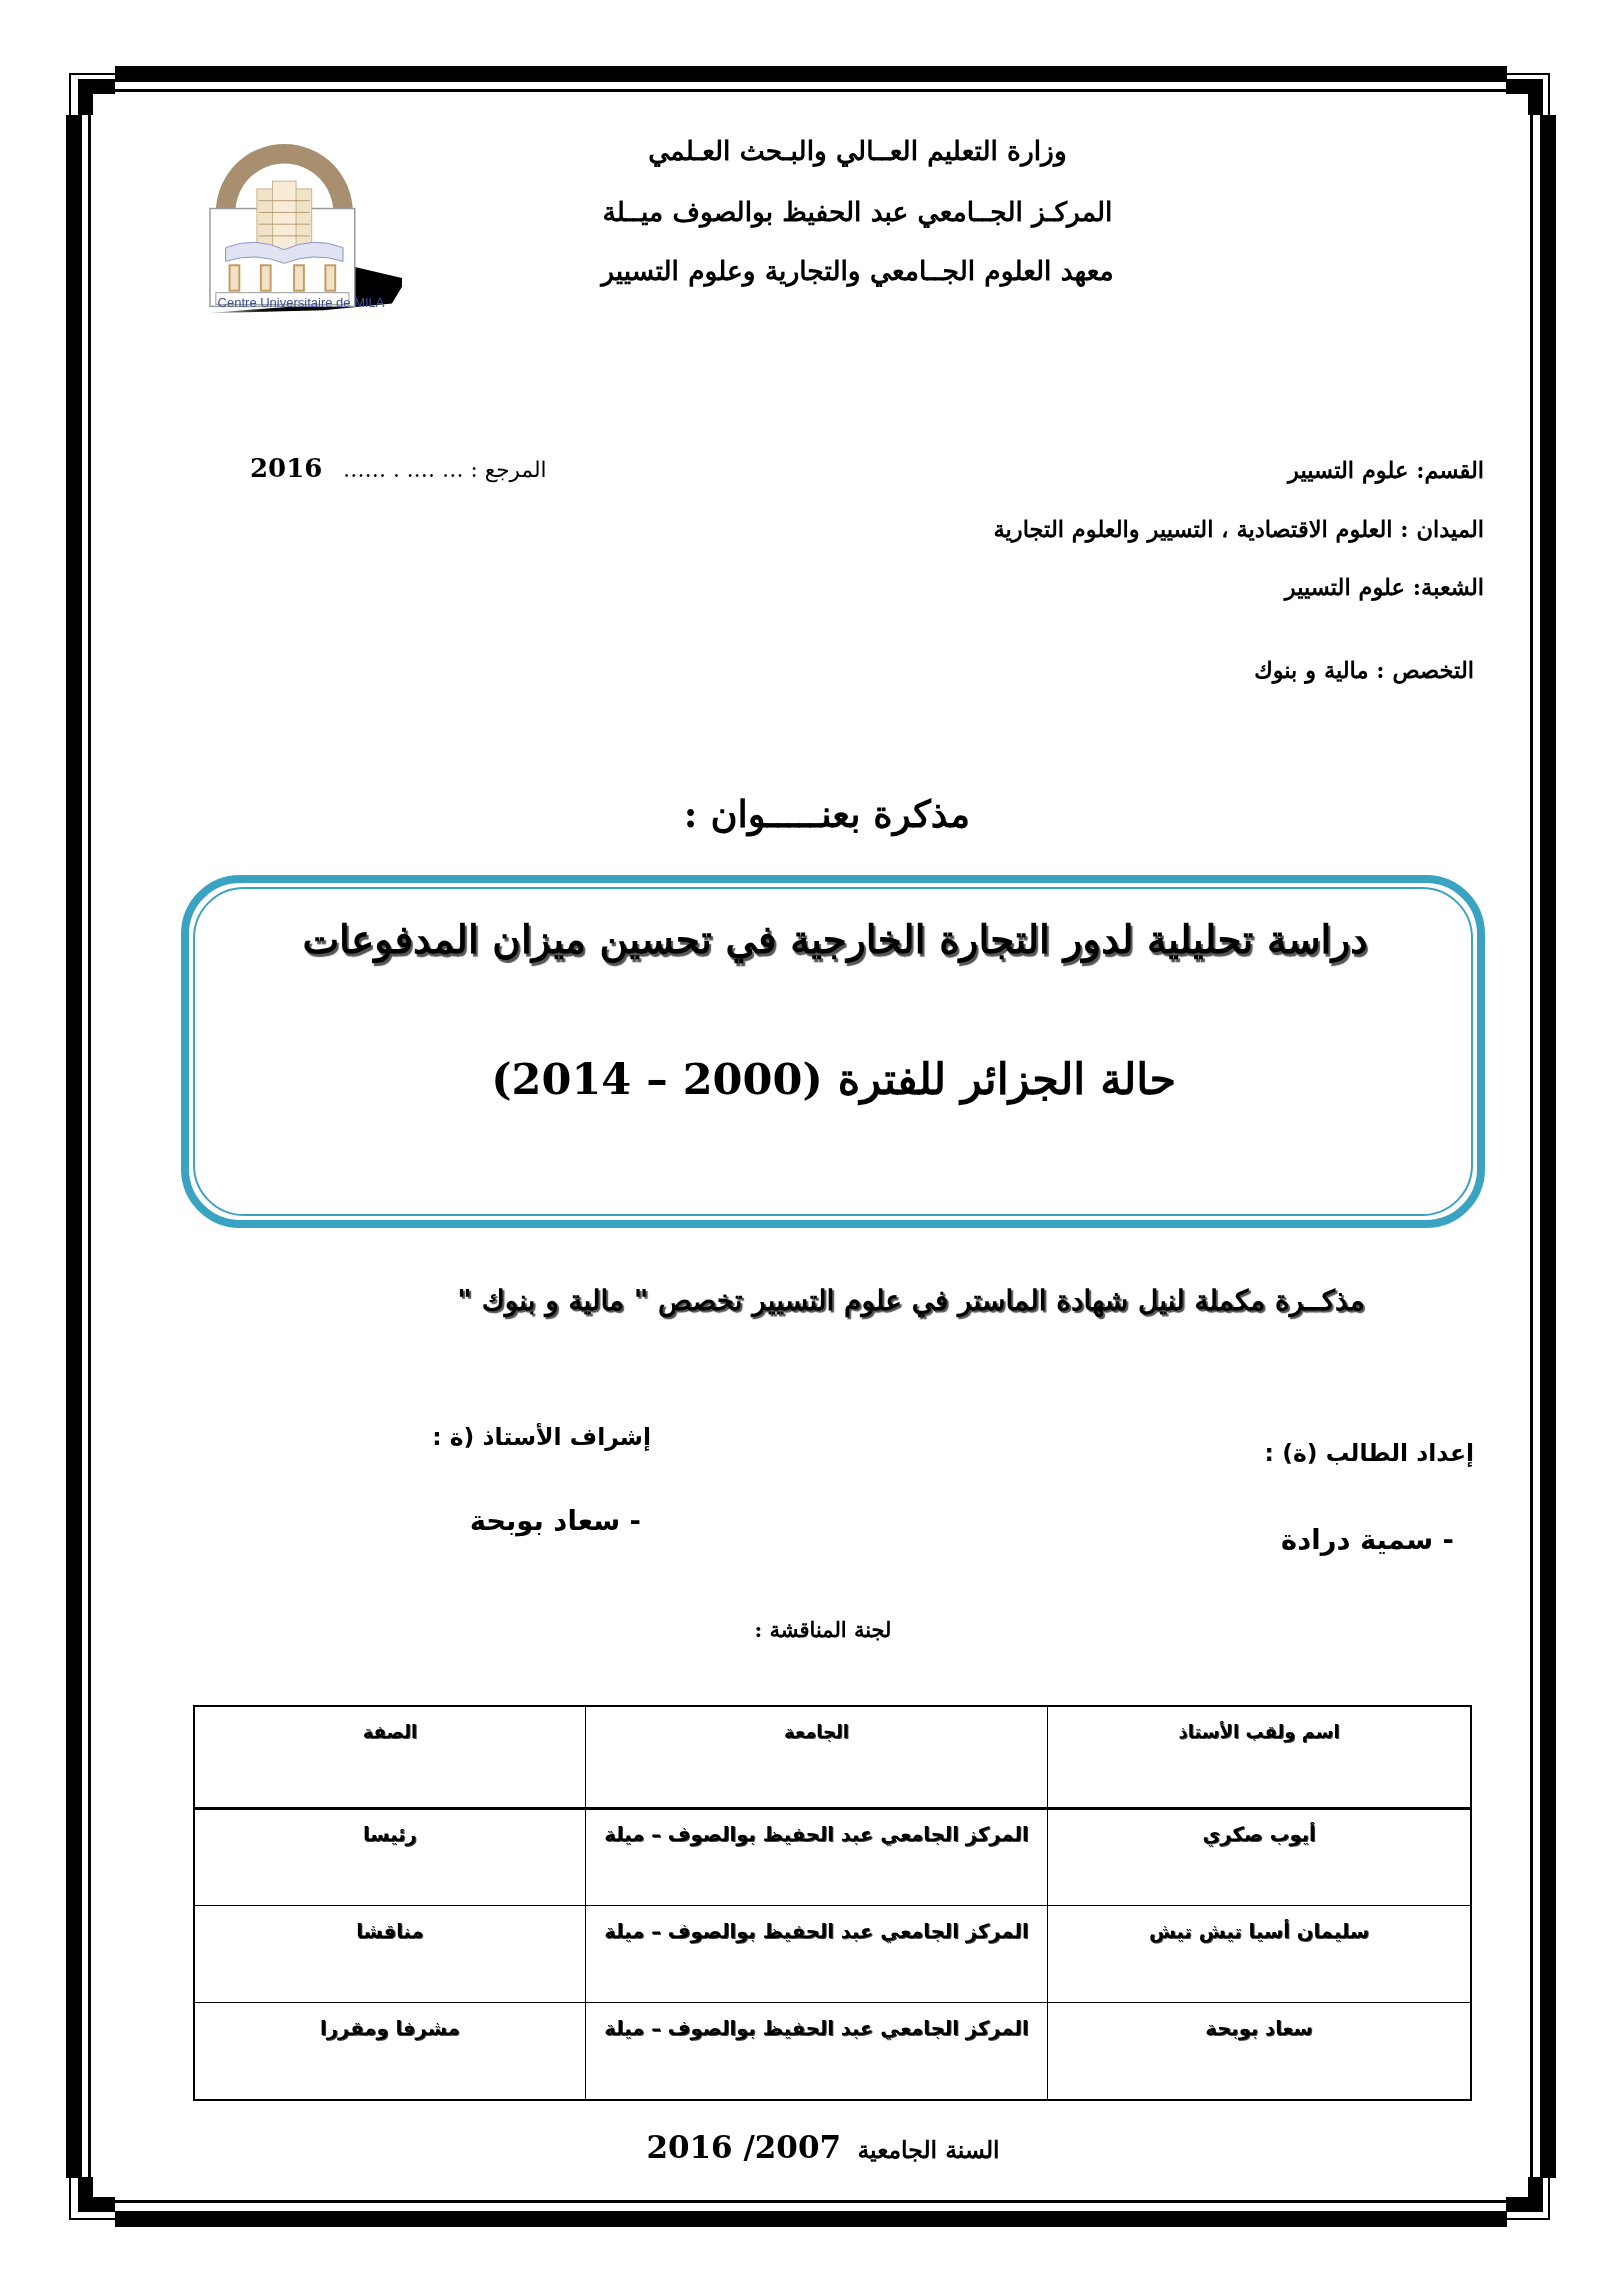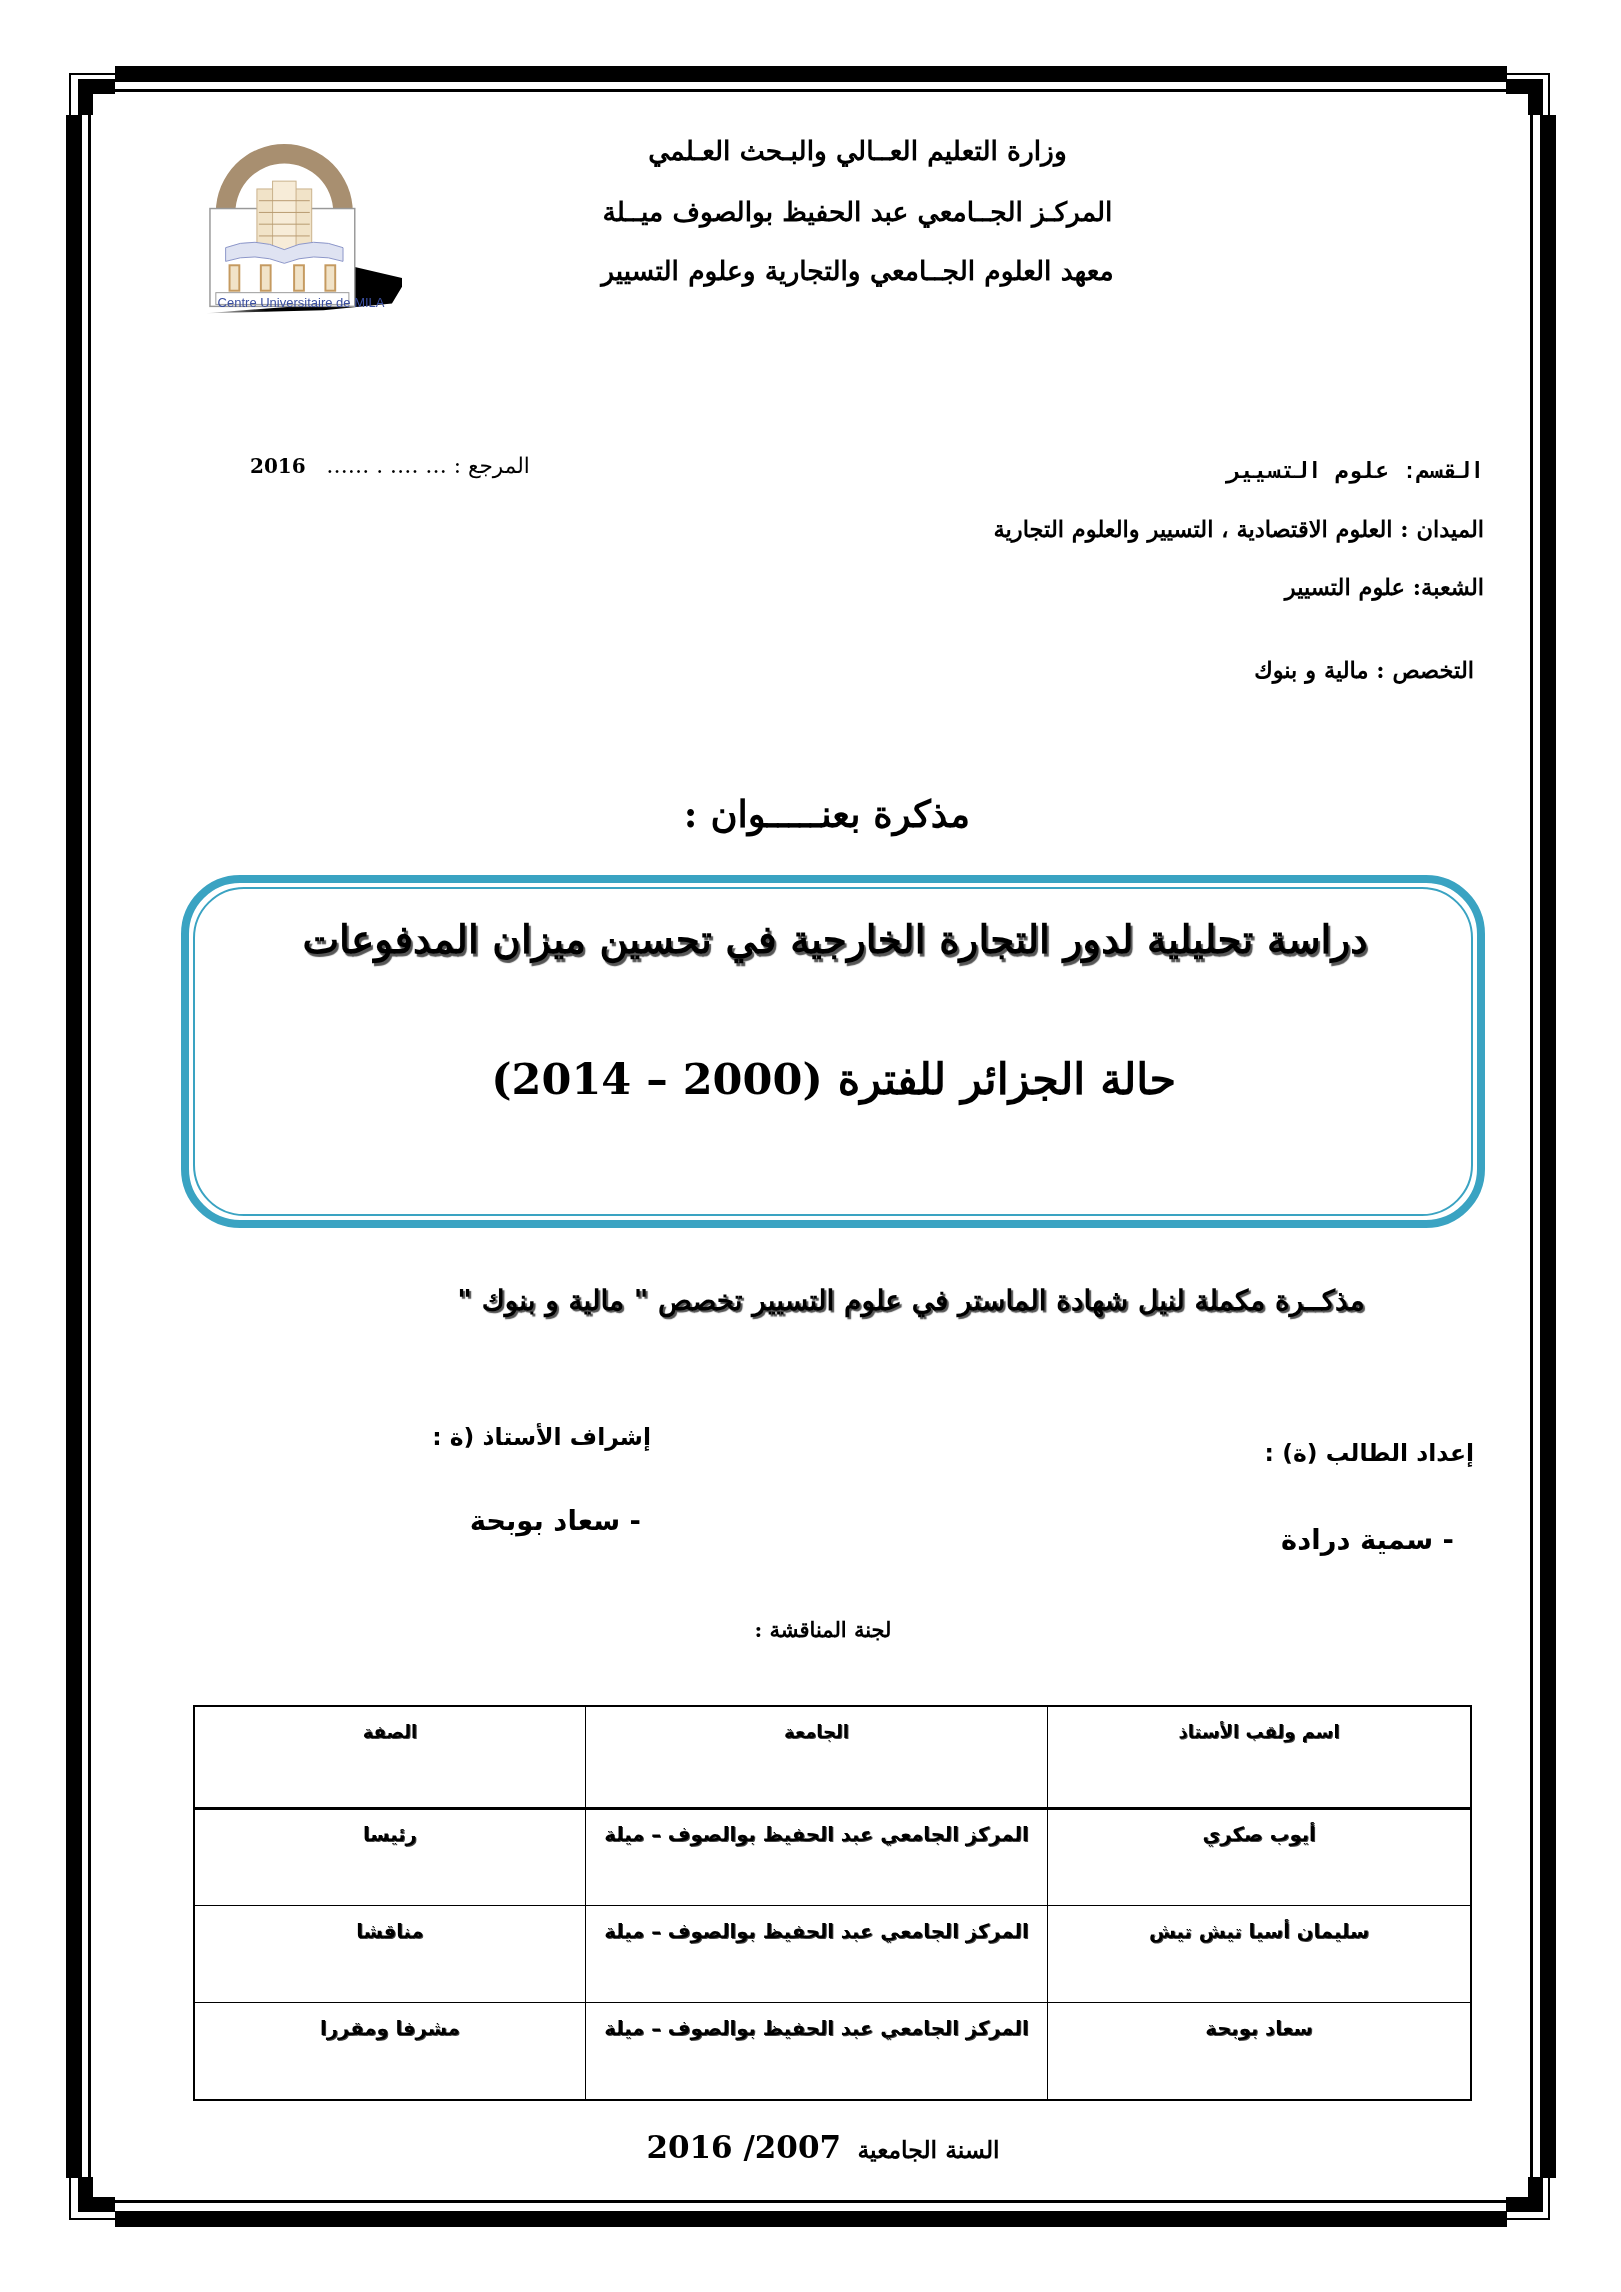--- a/index.html
+++ b/index.html
@@ -13,21 +13,21 @@
   
   .hdr-line { position: absolute; left: 588px; width: 539px; text-align: center;
     font-family: "DejaVu Serif", serif; font-weight: bold; font-size: 26.5px; direction: rtl; white-space: nowrap; }
 
   
   .logo { position: absolute; left: 196px; top: 142px; width: 206px; height: 181px; }
 
   .meta { position: absolute; direction: rtl; font-family: "DejaVu Serif", serif; font-weight: bold; font-size: 22.5px; white-space: nowrap; }
 
   .ref { position: absolute; left: 250px; top: 453px; direction: rtl; font-family: "DejaVu Serif", serif; font-size: 21.6px; white-space: nowrap; }
-  .ref .yr { font-weight: bold; font-size: 20px; }
+  .ref .yr { font-weight: bold; font-size: 26px; }
 
   .memo-head { position: absolute; left: 676px; top: 792px; width: 294px; text-align: right;
     font-family: "DejaVu Serif", serif; font-weight: bold; font-size: 37px; direction: rtl; white-space: nowrap; }
 
   .title-box {
     position: absolute; left: 181px; top: 875px; width: 1304px; height: 353px;
     border: 8.8px solid #3aa3c2; border-radius: 59px; box-sizing: border-box;
   }
   .title-box::after {
     content: ""; position: absolute; left: 3.9px; top: 3.9px; right: 3.9px; bottom: 3.9px;
@@ -144,21 +144,21 @@
 <div class="hdr-line" style="top:135px;">وزارة التعليم العــالي والبـحث العـلمي</div>
 <div class="hdr-line" style="top:196px;">المركـز الجــامعي عبد الحفيظ بوالصوف ميــلة</div>
 <div class="hdr-line" style="top:255px;">معهد العلوم الجــامعي والتجارية وعلوم التسيير</div>
 
 <div class="ref">
   <span>المرجع :</span>
   <span>… …. . ……</span>
   &nbsp;&nbsp;<span class="yr">2016</span>
 </div>
 
-<div class="meta" style="right:137px;top:457px;font-family:Liberation Mono, monospace;">القسم: علوم التسيير</div>
+<div class="meta" style="right:137px;top:457px;">القسم: علوم التسيير</div>
 <div class="meta" style="right:137px;top:516px;">الميدان : العلوم الاقتصادية ، التسيير والعلوم التجارية</div>
 <div class="meta" style="right:137px;top:574px;">الشعبة: علوم التسيير</div>
 <div class="meta" style="right:147px;top:633px;margin-top:24px;">التخصص : مالية و بنوك</div>
 
 <div class="memo-head">مذكرة بعنـــــوان :</div>
 
 <div class="title-box"></div>
 <div class="title-l1">دراسة تحليلية لدور التجارة الخارجية في تحسين ميزان المدفوعات</div>
 <div class="title-l2">
   <span>حالة الجزائر للفترة</span>

